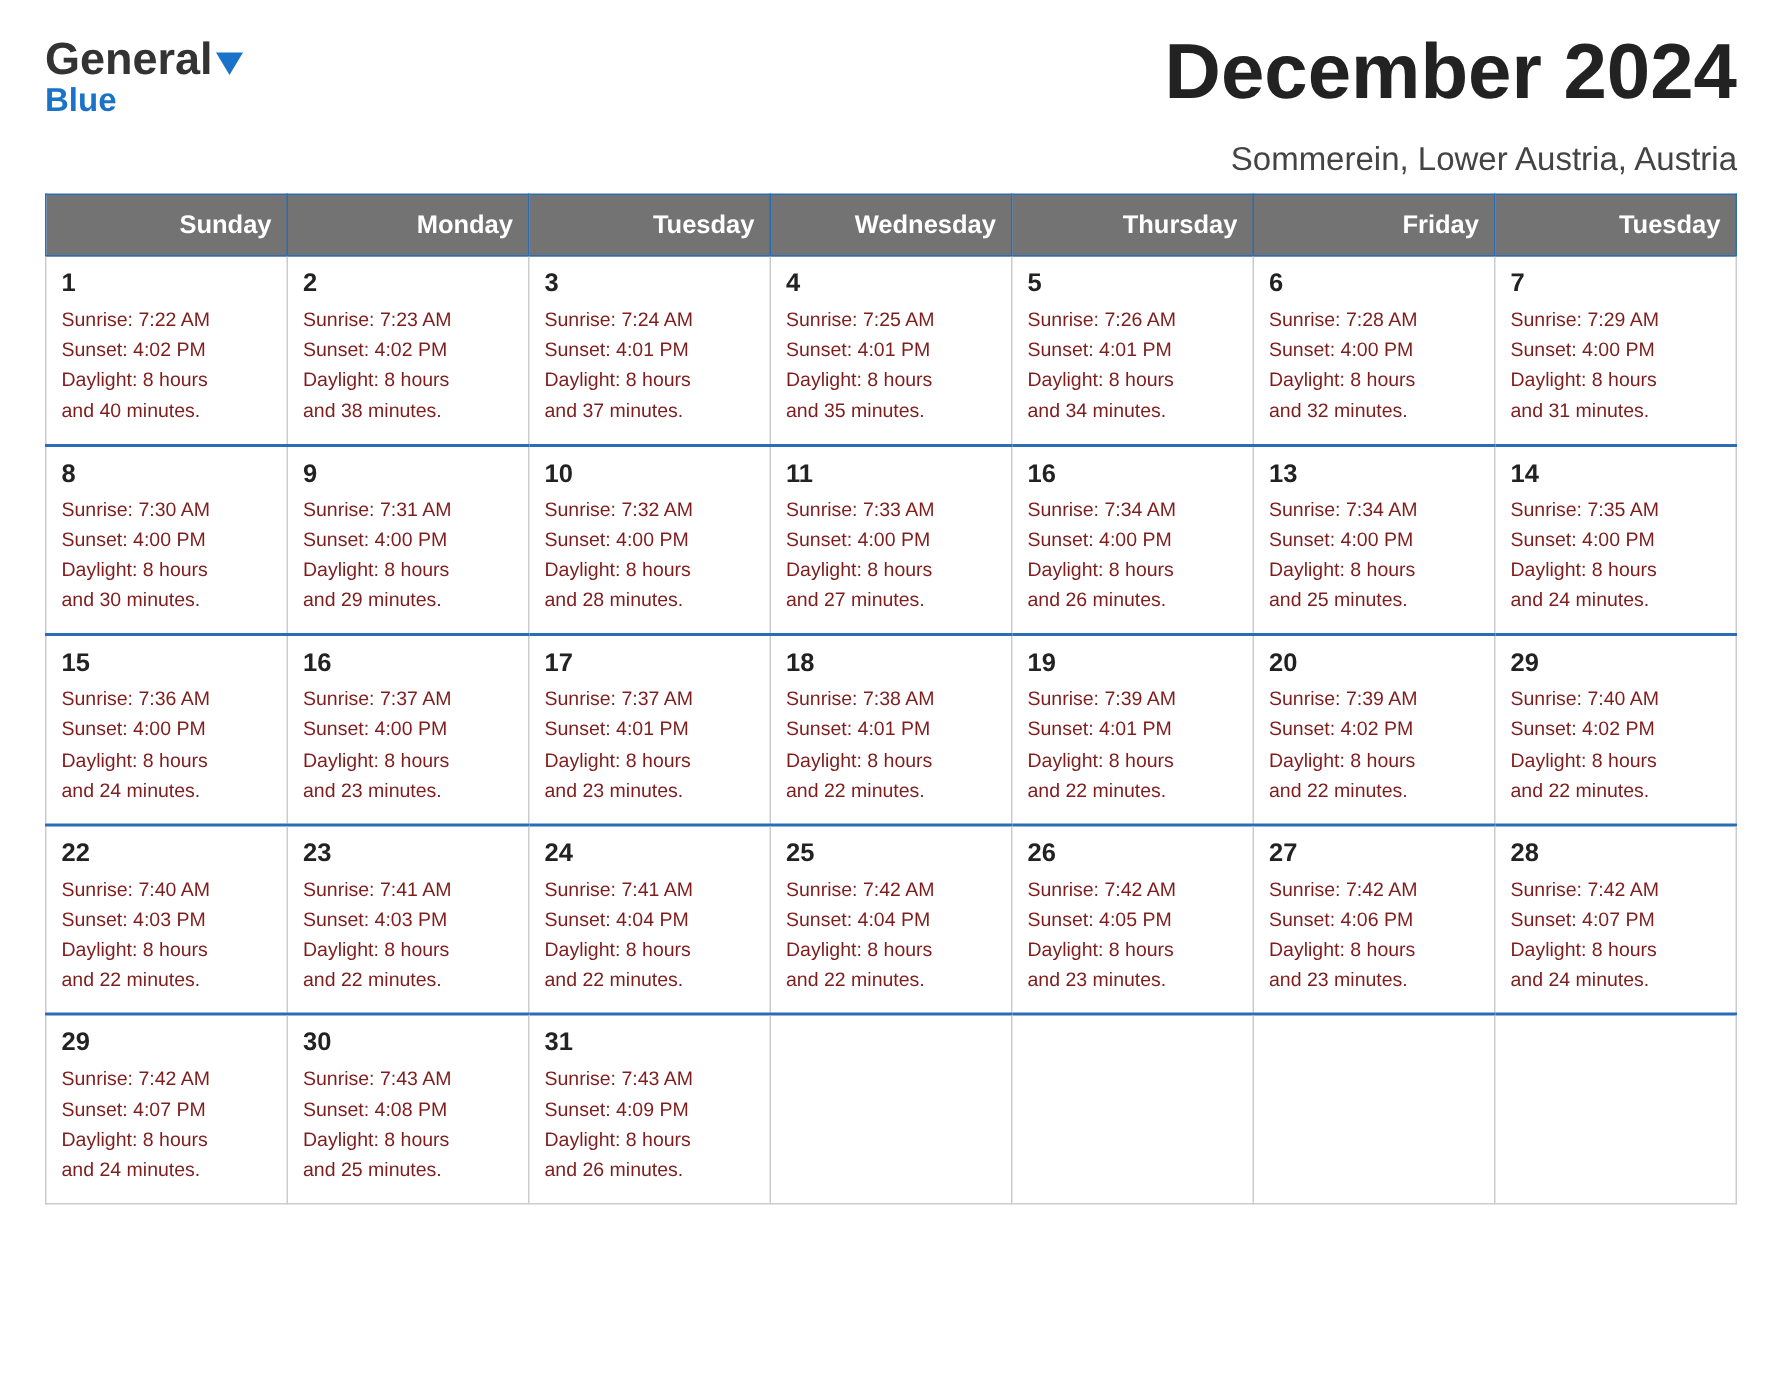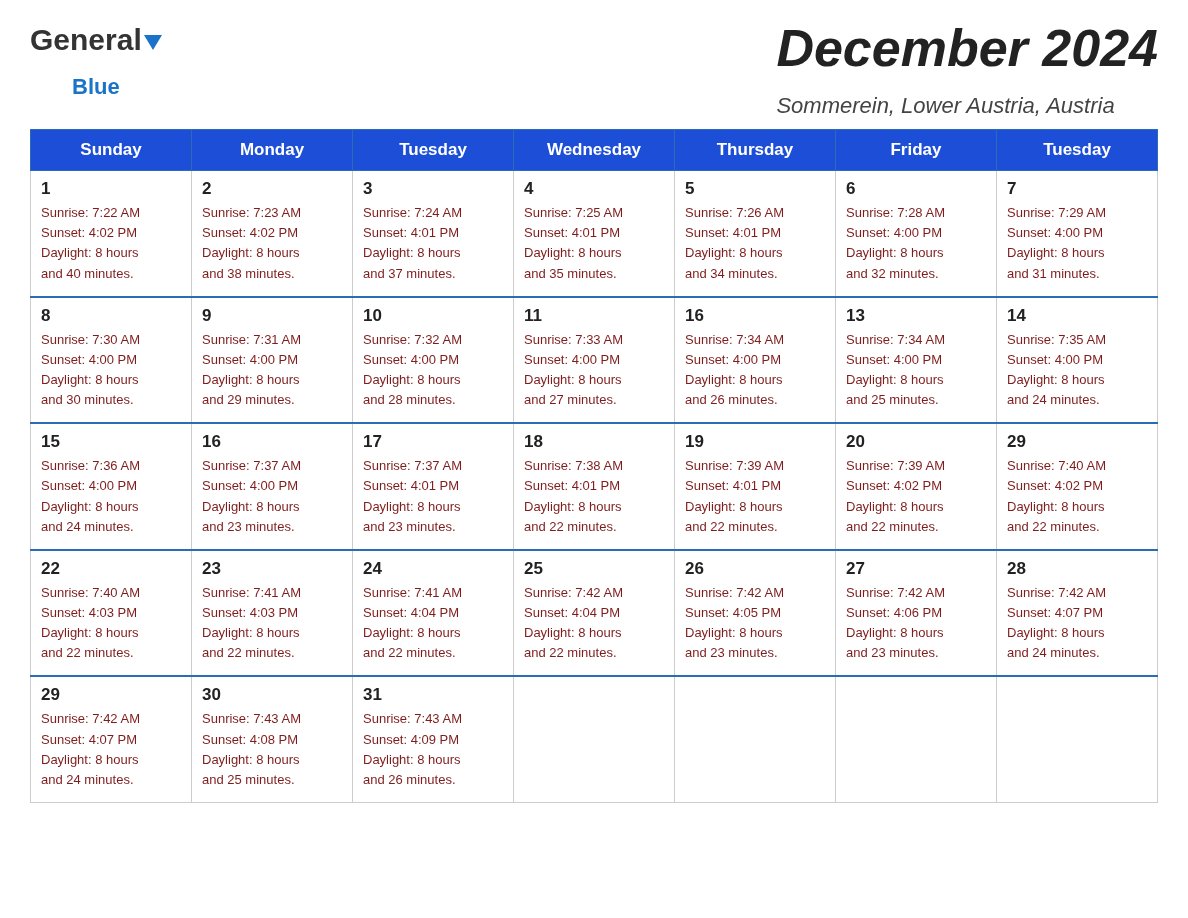--- a/index.html
+++ b/index.html
@@ -12,51 +12,49 @@
     }
     .header {
       display: flex;
       align-items: flex-start;
       justify-content: space-between;
       margin-bottom: 10px;
     }
     .logo {
       display: flex;
       flex-direction: column;
-      align-items: center;
+      align-items: flex-start;
       margin-top: 5px;
-      gap: 20px;
     }
     .title-section {
-      text-align: left;
-      font-style: italic;
+      text-align: right;
     }
     .month-year {
       font-size: 52px;
       font-weight: bold;
       color: #222;
       line-height: 1.1;
     }
     .location {
       font-size: 22px;
       color: #444;
       margin-top: 16px;
     }
     .calendar-table {
       width: 100%;
       border-collapse: collapse;
       margin-top: 10px;
     }
     .calendar-table th {
-      background-color: #1d4ed8;
+      background-color: #737373;
       color: #fff;
       font-size: 17px;
       font-weight: bold;
       padding: 10px 10px;
-      text-align: center;
+      text-align: right;
       border: 1px solid #2a6db5;
     }
     .calendar-table td {
       vertical-align: top;
       padding: 8px 10px 12px 10px;
       border: 1px solid #ccc;
       width: 14.28%;
       font-size: 13.5px;
       color: #222;
       min-height: 110px;

